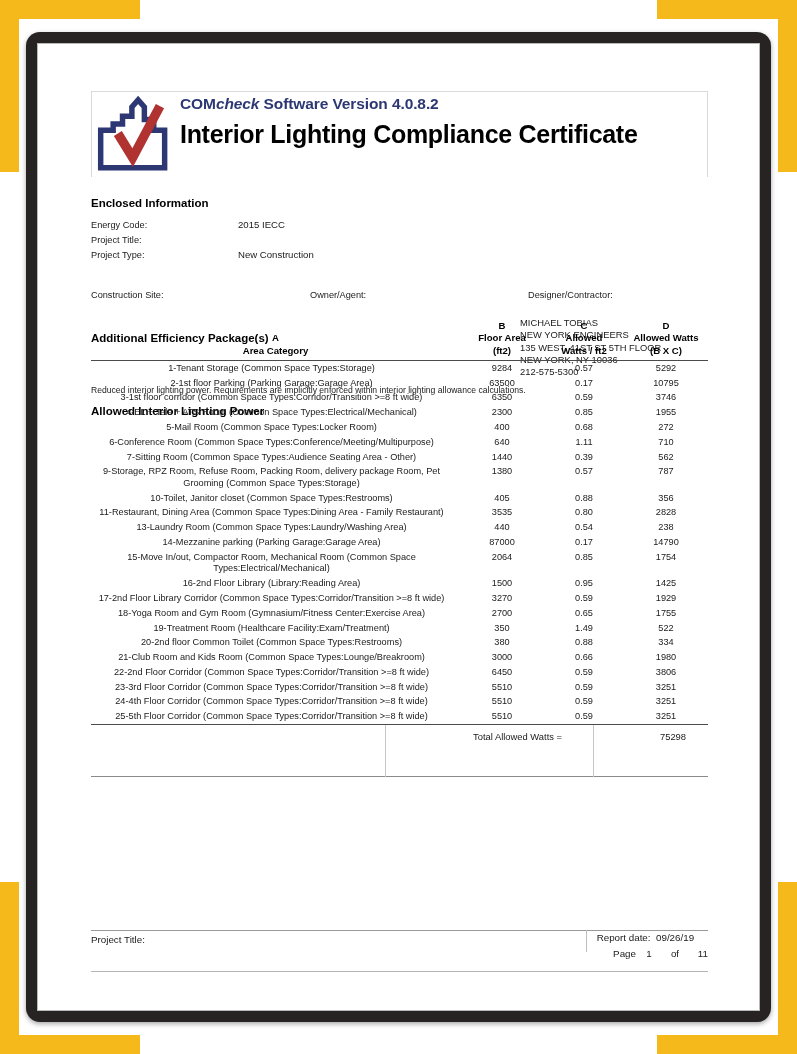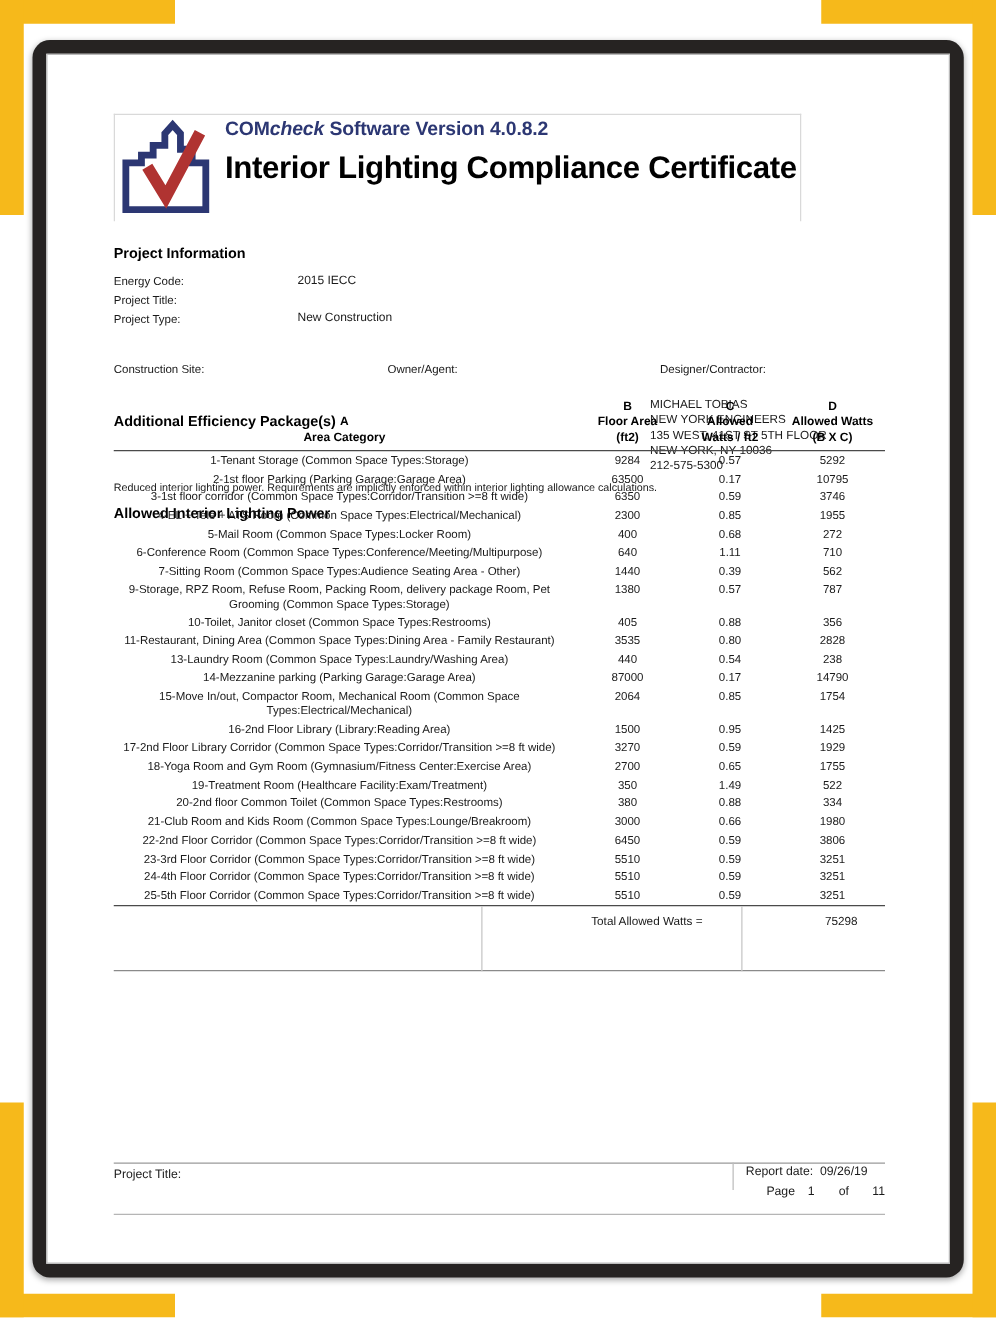--- a/index.html
+++ b/index.html
@@ -57,21 +57,21 @@
     position: absolute;
     left: 0; top: 0;
     width: 723px; height: 968px;
     padding: 0;
   }
 
   
   .header-block {
     position: absolute;
     left: 53px; top: 47px;
-    width: 550px; height: 86px;
+    width: 617px; height: 86px;
     border: 1px solid #d9d9d9;
     border-bottom: none;
     background: #fff;
     text-decoration: underline;
   }
   .logo-wrap {
     position: absolute;
     left: 4px; top: 3px;
     width: 78px; height: 80px;
   }
@@ -297,21 +297,21 @@
           </div>
 
           <div class="title-lines">
             <div class="comcheck-line"><span>COM</span><span class="ital">check</span><span> Software Version 4.0.8.2</span></div>
             <div class="cert-title">Interior Lighting Compliance Certificate</div>
           </div>
         </div>
 
         <div class="content">
 
-          <div class="sec-head" style="left:53px; top:20px;">Project Information</div>
+          <div class="sec-head" style="left:53px; top:20px;">Enclosed Information</div>
 
           <div class="lbl" style="left:53px; top:43px;">Energy Code:</div>
           <div class="val" style="left:200px; top:42px;">2015 IECC</div>
 
           <div class="lbl" style="left:53px; top:58px;">Project Title:</div>
           <div class="val" style="left:200px; top:57px;"></div>
 
           <div class="lbl" style="left:53px; top:73px;">Project Type:</div>
           <div class="val" style="left:200px; top:72px;">New Construction</div>
 

